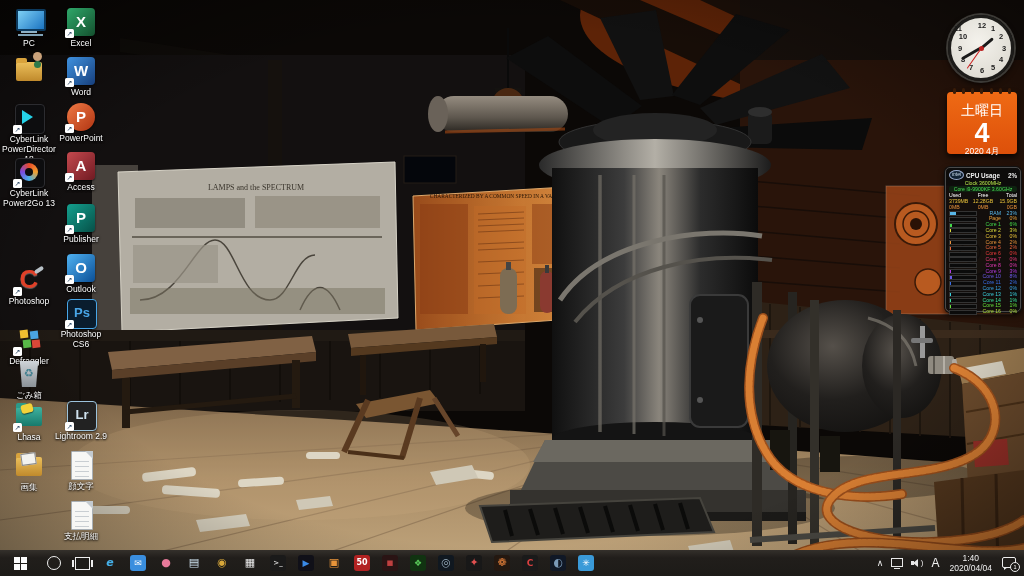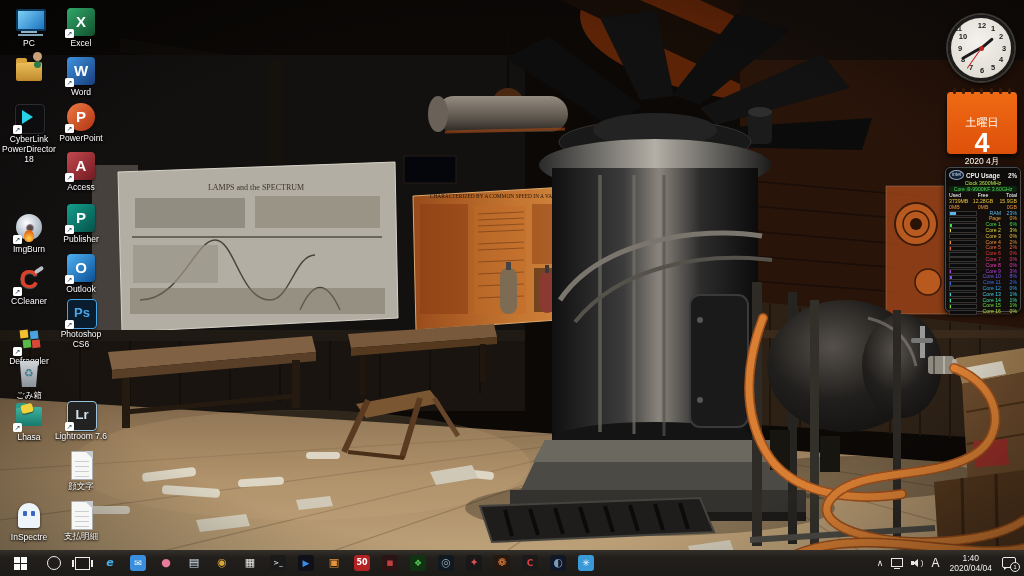--- a/index.html
+++ b/index.html
@@ -70,21 +70,21 @@
   .cnum{position:absolute;font-size:7.5px;font-weight:bold;color:#1a1a1a;width:10px;text-align:center;}
   .hand{position:absolute;left:50%;bottom:50%;transform-origin:50% 100%;border-radius:2px;}
   .h-h{width:3px;height:15px;margin-left:-1.5px;background:#1a1a1a;transform:rotate(50deg);}
   .h-m{width:2.5px;height:22px;margin-left:-1.25px;background:#1a1a1a;transform:rotate(240deg);}
   .h-s{width:1px;height:25px;margin-left:-.5px;background:#c22;transform:rotate(215deg);}
   .cpin{position:absolute;left:50%;top:50%;width:5px;height:5px;margin:-2.5px;border-radius:50%;background:#b22;}
   #calw{left:947px;top:92px;width:70px;height:62px;background:linear-gradient(180deg,#f2691s,#e55c0e);
     background:linear-gradient(180deg,#ef6a14,#dd500a);border-radius:4px;box-shadow:0 3px 6px #000c;text-align:center;color:#fff;}
   .rings{position:absolute;top:-4px;left:6px;right:6px;height:6px;display:flex;justify-content:space-between;}
   .rings i{width:3px;height:6px;background:#3a1c08;border-radius:2px;}
-  .cal-wd{font-size:11px;margin-top:23px;}
+  .cal-wd{font-size:14px;margin-top:10px;}
   .cal-day{font-size:27px;font-weight:bold;line-height:26px;}
   .cal-my{font-size:8.5px;}
   
   #cpuw{left:945px;top:167px;width:76px;height:145px;background:rgba(12,12,12,.94);
     border:1px solid #4a4a4a;border-radius:5px;box-shadow:0 0 0 1px #111,0 3px 6px #000d;
     padding:2px 3px;box-sizing:border-box;color:#eee;}
   .cpu-h{display:flex;align-items:center;gap:2px;font-size:6.3px;font-weight:bold;}
   .intel{flex:0 0 auto;width:13px;height:8px;border:1px solid #9ac;border-radius:50%;color:#cde;
     font-size:5px;line-height:7px;text-align:center;font-style:italic;font-weight:normal;background:#123;}
   .cpu-h .pct{margin-left:auto;}
@@ -445,34 +445,34 @@
     <span class="lbl"></span>
   </div>
   <div class="dicon" style="left:0;top:102px">
     <span class="ig">
         <span class="tile t-blk"></span>
         <span class="pd-play"></span>
         <span class="sc"></span>
       </span>
     <span class="lbl">CyberLink PowerDirector 18</span>
   </div>
-  <div class="dicon" style="left:0;top:212px">
-    <span class="ig">
-        <span class="ig-disc"></span>
-        <span class="ig-flame"></span>
-        <span class="sc"></span>
-      </span>
-    <span class="lbl">ImgBurn</span>
+  <div class="dicon" style="left:0;top:156px">
+    <span class="ig">
+        <span class="tile t-blk"></span>
+        <span class="p2g-ring"></span>
+        <span class="sc"></span>
+      </span>
+    <span class="lbl">CyberLink Power2Go 13</span>
   </div>
   <div class="dicon" style="left:0;top:264px">
     <span class="ig">
         <span class="ig-cc">C</span>
         <span class="sc"></span>
       </span>
-    <span class="lbl">CCleaner</span>
+    <span class="lbl">Photoshop</span>
   </div>
   <div class="dicon" style="left:0;top:324px">
     <span class="ig">
         <span class="ig-df"></span>
         <span class="sc"></span>
       </span>
     <span class="lbl">Defraggler</span>
   </div>
   <div class="dicon" style="left:0;top:400px">
     <span class="ig">
@@ -481,25 +481,26 @@
         <span class="sc"></span>
       </span>
     <span class="lbl">Lhasa</span>
   </div>
   <div class="dicon" style="left:0;top:358px">
     <span class="ig">
         <span class="ig-bin"></span>
       </span>
     <span class="lbl">ごみ箱</span>
   </div>
-  <div class="dicon" style="left:0;top:500px">
-    <span class="ig">
-        <span class="ig-ghost"></span>
-      </span>
-    <span class="lbl">InSpectre</span>
+  <div class="dicon" style="left:0;top:450px">
+    <span class="ig">
+        <span class="fold"></span>
+        <span class="photo"></span>
+      </span>
+    <span class="lbl">画集</span>
   </div>
 
   <div class="dicon" style="left:52px;top:6px">
     <span class="ig">
         <span class="tile t-x">X</span>
         <span class="sc"></span>
       </span>
     <span class="lbl">Excel</span>
   </div>
   <div class="dicon" style="left:52px;top:55px">
@@ -542,21 +543,21 @@
         <span class="tile t-ps">Ps</span>
         <span class="sc"></span>
       </span>
     <span class="lbl">Photoshop CS6</span>
   </div>
   <div class="dicon" style="left:52px;top:399px">
     <span class="ig">
         <span class="tile t-lr">Lr</span>
         <span class="sc"></span>
       </span>
-    <span class="lbl">Lightroom 7.6</span>
+    <span class="lbl">Lightroom 2.9</span>
   </div>
   <div class="dicon" style="left:52px;top:449px">
     <span class="ig">
         <span class="ig-doc"></span>
       </span>
     <span class="lbl">顔文字</span>
   </div>
   <div class="dicon" style="left:52px;top:499px">
     <span class="ig">
         <span class="ig-doc"></span>

